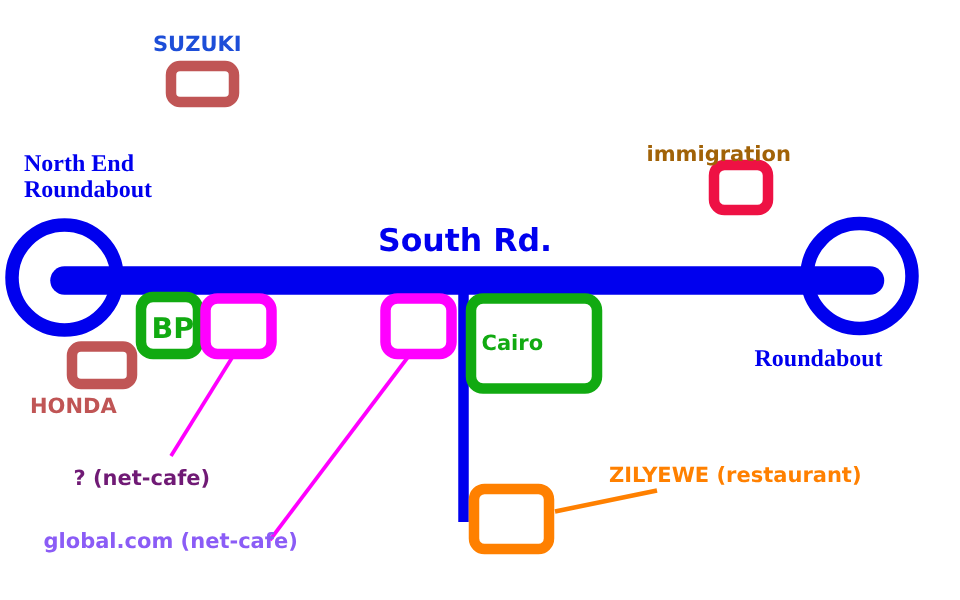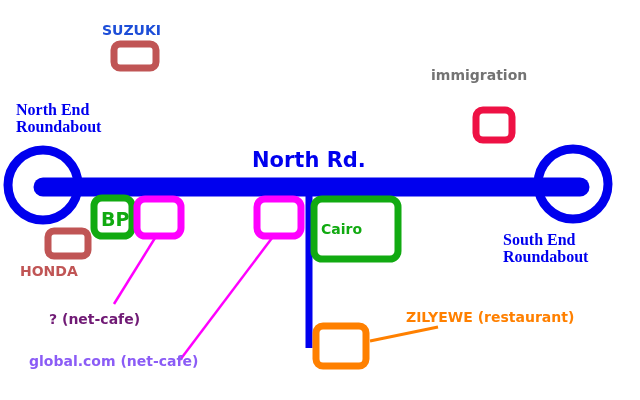--- a/index.html
+++ b/index.html
@@ -35,29 +35,28 @@
   <rect x="257" y="199" width="44" height="37" rx="8" fill="#fff" stroke="#ff00ff" stroke-width="7"></rect>
 
   <rect x="314" y="199" width="84" height="60" rx="8" fill="#fff" stroke="#11aa11" stroke-width="7"></rect>
 
   <line x1="370" y1="341" x2="438" y2="327" stroke="#ff8000" stroke-width="3"></line>
   <rect x="316" y="326" width="50" height="40" rx="7" fill="#fff" stroke="#ff8000" stroke-width="7"></rect>
 </svg>
 
 <div class="lbl lbl-small" style="left:102px; top:23px; color:#1d4ed8;">SUZUKI</div>
 <div class="lbl lbl-small" style="left:20px; top:264px; color:#c05555;">HONDA</div>
-<div class="lbl lbl-small" style="left:431px; top:68px; color:#737373;">immigration</div>
+<div class="lbl lbl-small" style="left:431px; top:96px; color:#a16207;">immigration</div>
 <div class="lbl lbl-small" style="left:101px; top:210px; color:#11aa11; font-size:19px;">BP</div>
 <div class="lbl lbl-small" style="left:321px; top:222px; color:#11aa11;">Cairo</div>
 <div class="lbl lbl-small" style="left:49px; top:312px; color:#701a75;">? (net-cafe)</div>
 <div class="lbl lbl-small" style="left:29px; top:354px; color:#8b5cf6;">global.com (net-cafe)</div>
 <div class="lbl lbl-small" style="left:406px; top:310px; color:#ff8000;">ZILYEWE (restaurant)</div>
 
-<div class="lbl lbl-road" style="left:252px; top:149px;">North Rd.</div>
+<div class="lbl lbl-road" style="left:252px; top:149px;">South Rd.</div>
 
 <div class="lbl lbl-blue" style="left:16px; top:102px;">
   <div>North End</div>
   <div>Roundabout</div>
 </div>
 <div class="lbl lbl-blue" style="left:503px; top:232px;">
-  <div>South End</div>
   <div>Roundabout</div>
 </div>
 
 </body></html>

